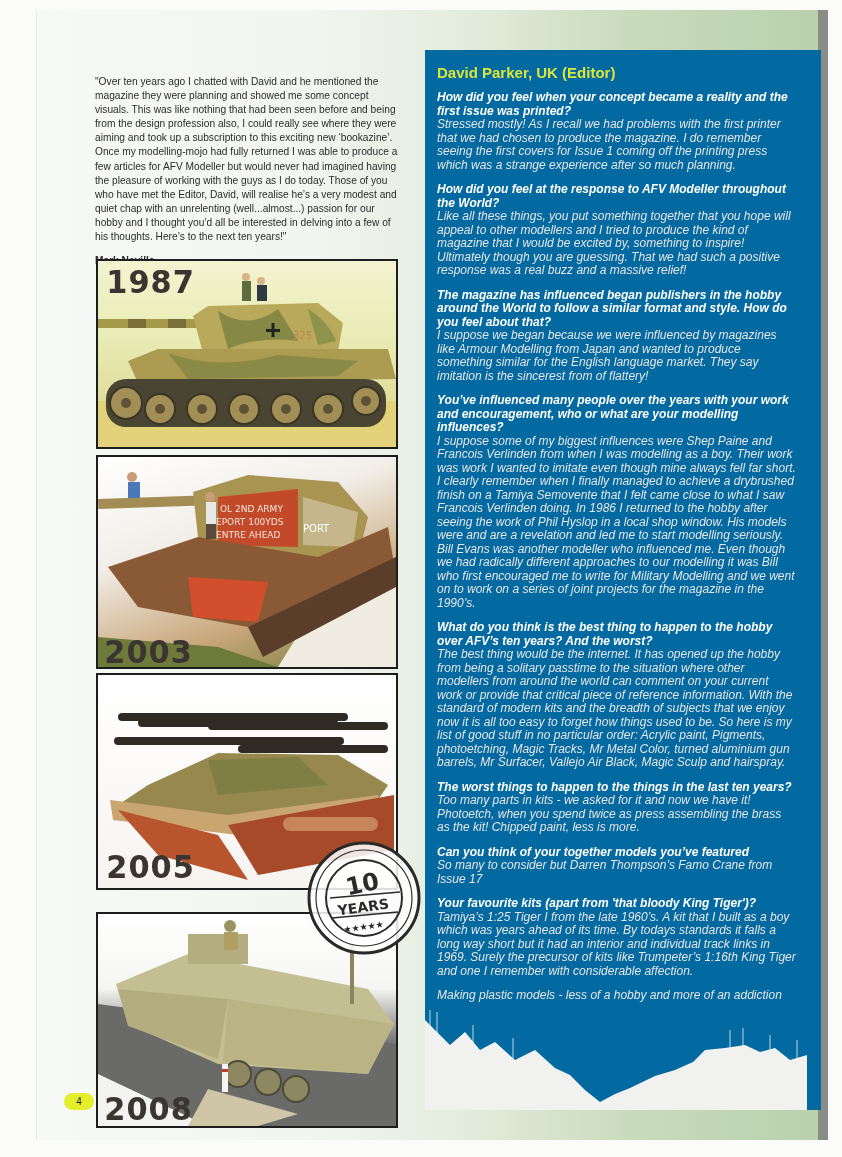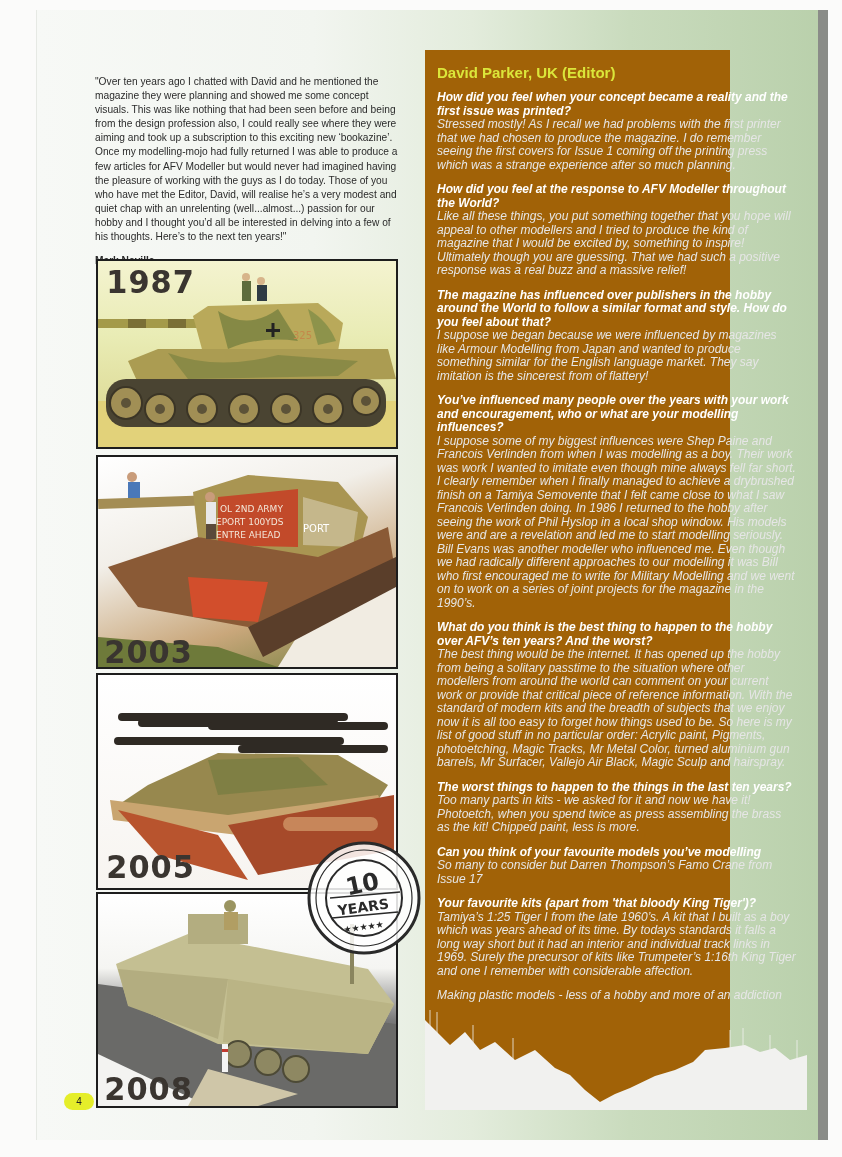--- a/index.html
+++ b/index.html
@@ -28,25 +28,25 @@
     overflow:hidden;
   }
   .photo .year {
     position:absolute; font-family:"DejaVu Sans", sans-serif; font-weight:bold;
     font-size:32px; letter-spacing:1px; color:#3a3530;
     transform:scaleX(0.95);
   }
   .p1987 { top:259px; height:186px; background:linear-gradient(180deg,#f4f3d0 0%,#e9ecb5 40%,#d9d38a 100%); }
   .p2003 { top:455px; height:210px; background:linear-gradient(160deg,#ffffff 0%,#f2efe9 35%,#c9a77b 70%,#6e7c3a 100%); }
   .p2005 { top:673px; height:213px; background:linear-gradient(180deg,#ffffff 0%,#f7f4f0 100%);text-decoration:underline; }
-  .p2008 { top:892px; height:212px; background:linear-gradient(180deg,#ffffff 0%,#f5f5f2 35%,#787878 60%,#4b4b4b 100%);text-align:right; }
+  .p2008 { top:912px; height:212px; background:linear-gradient(180deg,#ffffff 0%,#f5f5f2 35%,#787878 60%,#4b4b4b 100%);text-align:right; }
 
   .panel {
-    position:absolute; left:425px; top:50px; width:305px; height:1060px;
-    background:#a16207; color:#ececec;
+    position:absolute; left:425px; top:50px; width:396px; height:1060px;
+    background:#0369a1; color:#ececec;
   }
   .panel-inner { position:absolute; left:12px; top:14px; width:360px; }
   .panel h1 {
     margin:0 0 10px 0; font-size:15px; font-weight:bold; color:#dbe63a;
   }
   .qa { margin-bottom:11px; font-size:12px; line-height:13.5px;font-style:italic; }
   .qa .q { font-weight:bold; color:#ffffff; }
   .qa .a { color:#e6e6e6; }
   .brush {
     position:absolute; left:0; bottom:0; width:382px; height:120px;
@@ -218,37 +218,37 @@
 
     <div class="qa">
       <div class="q">How did you feel when your concept became a reality and the first issue was printed?</div>
       <div class="a">Stressed mostly! As I recall we had problems with the first printer that we had chosen to produce the magazine. I do remember seeing the first covers for Issue 1 coming off the printing press which was a strange experience after so much planning.</div>
     </div>
     <div class="qa">
       <div class="q">How did you feel at the response to AFV Modeller throughout the World?</div>
       <div class="a">Like all these things, you put something together that you hope will appeal to other modellers and I tried to produce the kind of magazine that I would be excited by, something to inspire! Ultimately though you are guessing. That we had such a positive response was a real buzz and a massive relief!</div>
     </div>
     <div class="qa">
-      <div class="q">The magazine has influenced over publishers in the hobby around the World to follow a similar format and style. How do you feel about that?</div>
+      <div class="q">The magazine has influenced began publishers in the hobby around the World to follow a similar format and style. How do you feel about that?</div>
       <div class="a">I suppose we began because we were influenced by magazines like Armour Modelling from Japan and wanted to produce something similar for the English language market. They say imitation is the sincerest from of flattery!</div>
     </div>
     <div class="qa">
       <div class="q">You’ve influenced many people over the years with your work and encouragement, who or what are your modelling influences?</div>
       <div class="a">I suppose some of my biggest influences were Shep Paine and Francois Verlinden from when I was modelling as a boy. Their work was work I wanted to imitate even though mine always fell far short. I clearly remember when I finally managed to achieve a drybrushed finish on a Tamiya Semovente that I felt came close to what I saw Francois Verlinden doing. In 1986 I returned to the hobby after seeing the work of Phil Hyslop in a local shop window. His models were and are a revelation and led me to start modelling seriously. Bill Evans was another modeller who influenced me. Even though we had radically different approaches to our modelling it was Bill who first encouraged me to write for Military Modelling and we went on to work on a series of joint projects for the magazine in the 1990’s.</div>
     </div>
     <div class="qa">
       <div class="q">What do you think is the best thing to happen to the hobby over AFV’s ten years? And the worst?</div>
       <div class="a">The best thing would be the internet. It has opened up the hobby from being a solitary passtime to the situation where other modellers from around the world can comment on your current work or provide that critical piece of reference information. With the standard of modern kits and the breadth of subjects that we enjoy now it is all too easy to forget how things used to be. So here is my list of good stuff in no particular order:  Acrylic paint, Pigments, photoetching, Magic Tracks, Mr Metal Color, turned aluminium gun barrels, Mr Surfacer, Vallejo Air Black, Magic Sculp and hairspray.</div>
     </div>
     <div class="qa">
       <div class="q">The worst things to happen to the things in the last ten years?</div>
       <div class="a">Too many parts in kits - we asked for it and now we have it! Photoetch, when you spend twice as press assembling the brass as the kit! Chipped paint, less is more.</div>
     </div>
     <div class="qa">
-      <div class="q">Can you think of your favourite models you’ve modelling</div>
+      <div class="q">Can you think of your together models you’ve featured</div>
       <div class="a">So many to consider but  Darren Thompson’s Famo Crane from Issue 17</div>
     </div>
     <div class="qa">
       <div class="q">Your favourite kits (apart from 'that bloody King Tiger')?</div>
       <div class="a">Tamiya’s 1:25 Tiger I from the late 1960’s. A kit that I built as a boy which was years ahead of its time. By todays standards it falls a long way short but it had an interior and individual track links in 1969. Surely the precursor of kits like Trumpeter’s 1:16th King Tiger and one I remember with considerable affection.</div>
     </div>
     <div class="qa">
       <div class="a">Making plastic models - less of a hobby and more of an addiction</div>
     </div>
   </div>

